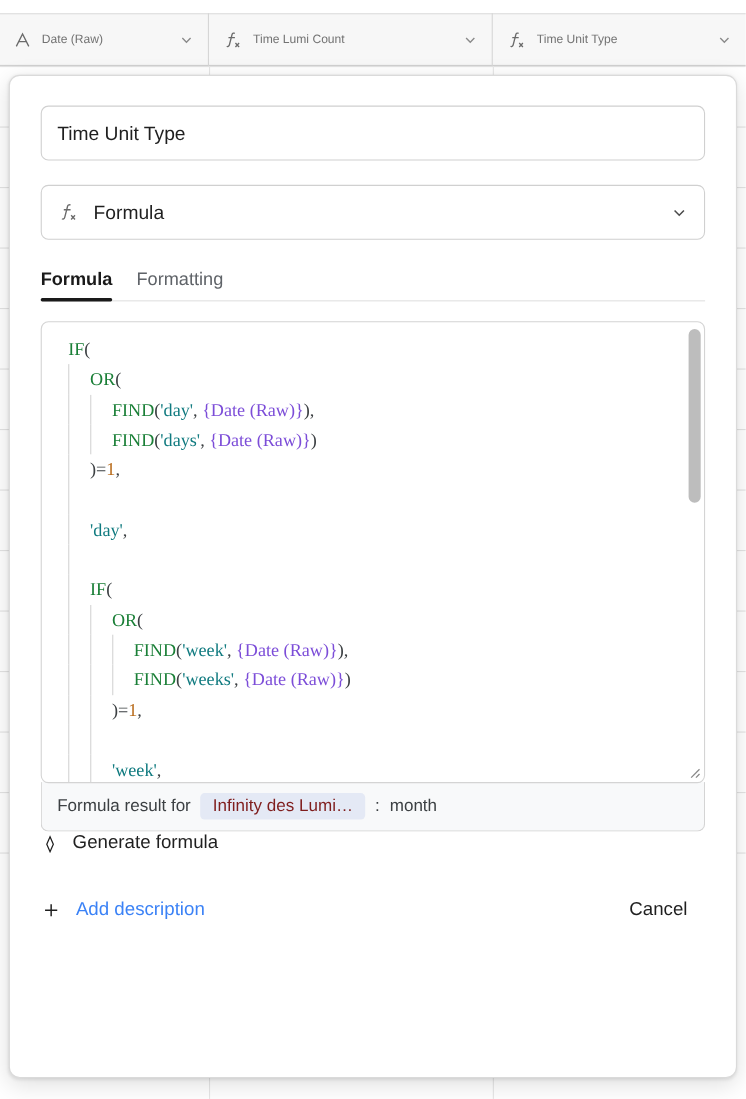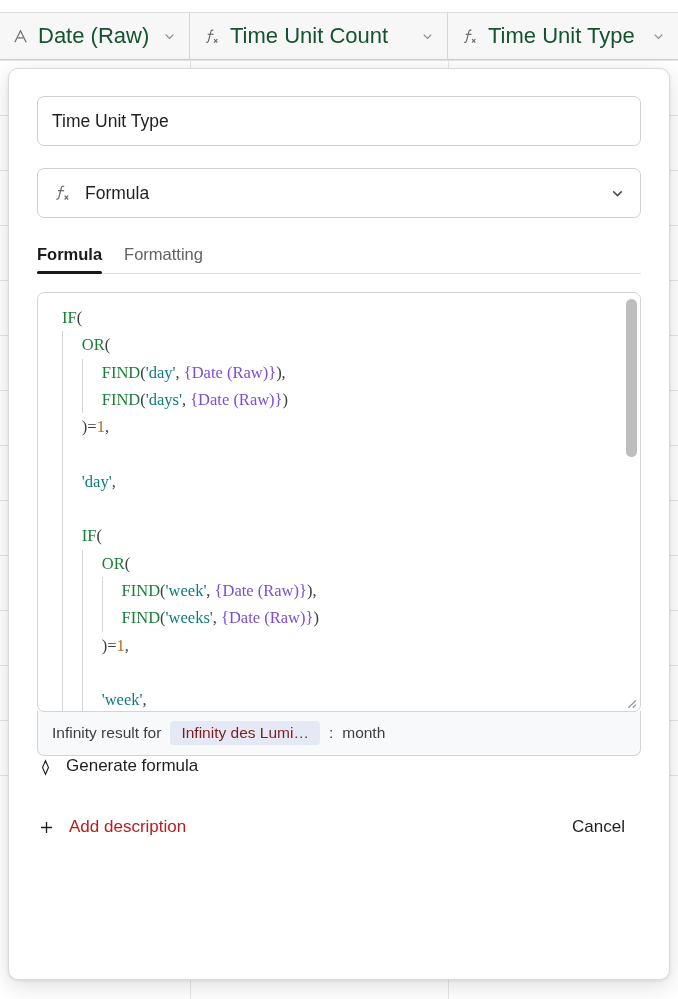--- a/index.html
+++ b/index.html
@@ -19,21 +19,21 @@
   }
   .gh-cell {
     height: 48px; display: flex; align-items: center; gap: 9px;
     padding: 0 12px; border-right: 1px solid #d6d6d6; position: relative;
   }
   .gh-cell.c1 { width: 190px; }
   .gh-cell.c2 { width: 258px; }
   .gh-cell.c3 { width: 230px; border-right: none; }
   .gh-ico { color: #6b6b6b; font-size: 17px; line-height: 1; display:flex; align-items:center; }
   .gh-ico svg { display: block; }
-  .gh-label { font-size: 22px; color: #14532d; white-space: nowrap; flex: 1; }
+  .gh-label { font-size: 11px; color: #737373; white-space: nowrap; flex: 1; }
   .gh-chev { color: #8a8a8a; display: flex; align-items: center; }
 
   .grid-rows { position: absolute; top: 60px; left: 0; width: 678px; height: 939px; }
   .grid-row { position: absolute; left: 0; width: 678px; height: 1px; background: #e3e3e3; }
   .grid-vline { position: absolute; top: 0; width: 1px; height: 939px; background: #e6e6e6; }
 
   
   .panel {
     position: absolute; left: 8px; top: 68px; width: 662px; height: 912px;
     background: #ffffff; border: 1px solid #dadada; border-radius: 10px;
@@ -112,21 +112,21 @@
     overflow: hidden; text-overflow: ellipsis; white-space: nowrap;
   }
 
   .gen-row { display: flex; align-items: flex-end; gap: 12px; cursor: pointer; }
   .gen-ico { color: #1f1f1f; display: flex; align-items: center; }
   .gen-label { font-size: 17px; color: #1f1f1f; }
 
   .footer { margin-top: 31px; display: flex; align-items: center; width: 604px; }
   .add-desc { display: flex; align-items: center; gap: 13px; cursor: pointer; }
   .add-ico { color: #1f1f1f; display: flex; }
-  .add-label { font-size: 17px; color: #b91c1c; }
+  .add-label { font-size: 17px; color: #3b82f6; }
   .spacer { flex: 1; }
   .btn-cancel {
     background: none; border: none; font-family: "Liberation Sans", sans-serif;
     font-size: 17px; color: #1f1f1f; cursor: pointer; padding: 10px 16px;
   }
   .btn-save {
     border: none; border-radius: 7px; color: #fff; font-weight: bold;
     font-family: "Liberation Sans", sans-serif; font-size: 17px;
     padding: 13px 26px; cursor: pointer; margin-left: 10px;
   }
@@ -171,21 +171,21 @@
       </span>
     </div>
     <div class="gh-cell c2">
       <span class="gh-ico">
         <svg width="19" height="19" viewBox="0 0 24 24" fill="none" stroke="currentColor" stroke-width="1.5">
             <path d="M14.5 4.2c-1.1-.7-2.6-.4-3.1 1L8.2 17.6c-.4 1.6-2 2.2-3 1.5"></path>
             <path d="M7.2 9.2h7.4"></path>
             <path d="M15.2 15.2l4.2 4.6M19.4 15.2l-4.2 4.6"></path>
           </svg>
       </span>
-      <span class="gh-label">Time Unit Count</span>
+      <span class="gh-label">Time Lumi Count</span>
       <span class="gh-chev">
         <svg width="15" height="15" viewBox="0 0 24 24" fill="none" stroke="currentColor" stroke-width="2">
             <path d="M6 9l6 6 6-6"></path>
           </svg>
       </span>
     </div>
     <div class="gh-cell c3">
       <span class="gh-ico">
         <svg width="19" height="19" viewBox="0 0 24 24" fill="none" stroke="currentColor" stroke-width="1.5">
             <path d="M14.5 4.2c-1.1-.7-2.6-.4-3.1 1L8.2 17.6c-.4 1.6-2 2.2-3 1.5"></path>
@@ -235,21 +235,21 @@
       </div>
       <span class="resize-grip">
         <svg width="13" height="13" viewBox="0 0 12 12" stroke="#888" stroke-width="1.1">
             <path d="M11 4 L4 11"></path>
             <path d="M11 8 L8 11"></path>
           </svg>
       </span>
     </div>
 
     <div class="preview-bar">
-      <span class="pv-text">Infinity result for</span>
+      <span class="pv-text">Formula result for</span>
       <span class="pv-chip" style="background: rgb(228, 233, 245);">Infinity des Lumi…</span>
       <span class="pv-text">:</span>
       <span class="pv-text">month</span>
     </div>
 
     <div class="gen-row">
       <span class="gen-ico">
         <svg width="17" height="17" viewBox="0 0 24 24" fill="none" stroke="currentColor" stroke-width="1.6">
             <path d="M12 2.5 L16.2 12 L12 21.5 L7.8 12 Z"></path>
           </svg>

